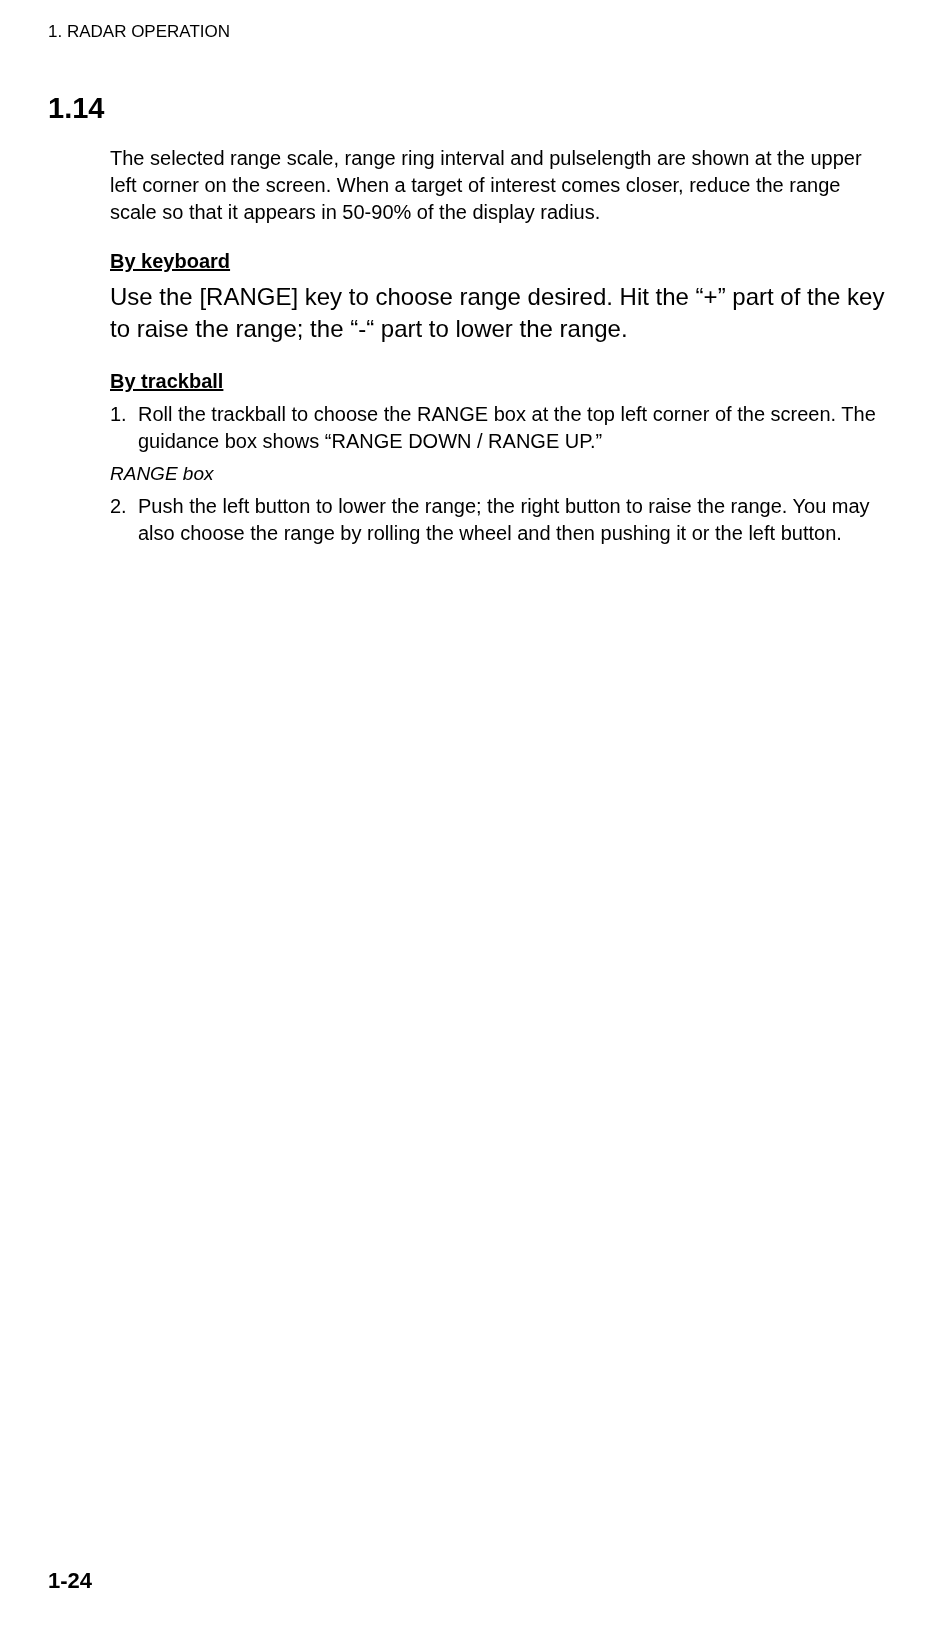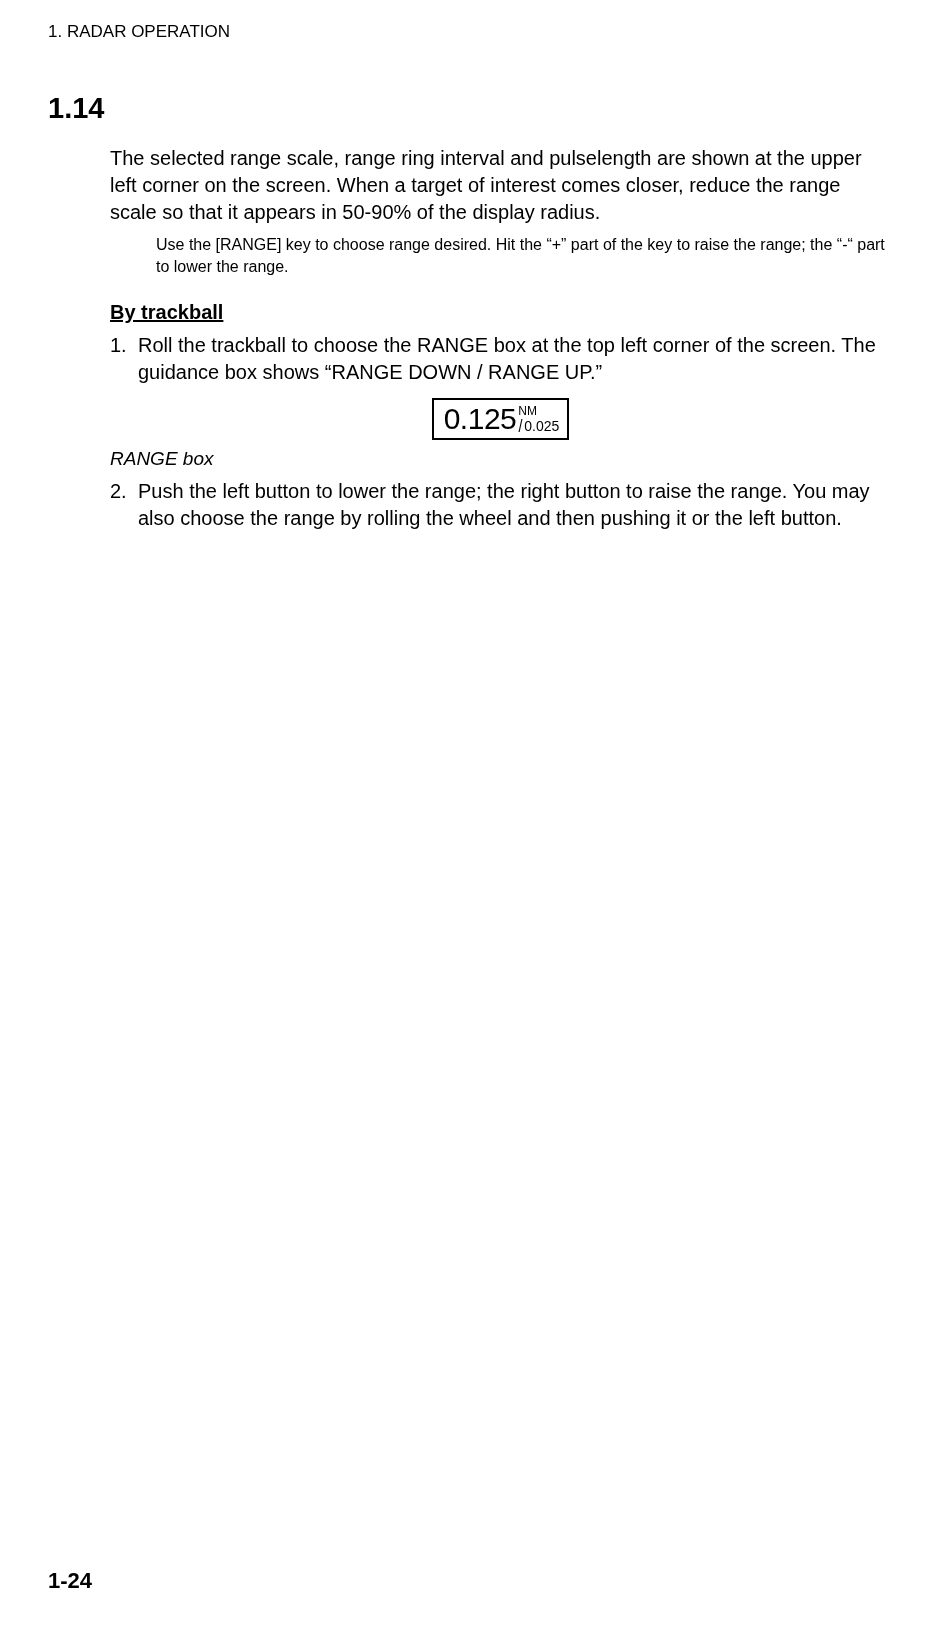--- a/index.html
+++ b/index.html
@@ -43,24 +43,23 @@
       line-height: 1.35;
       margin-top: 20px;
     }
     .sub-heading {
       font-size: 20px;
       font-weight: bold;
       text-decoration: underline;
       margin-top: 24px;
     }
     .body-para {
-      font-size: 16px;
+      font-size: 24px;
       line-height: 1.35;
       margin-top: 8px;
-      margin-left: 46px;
     }
     .list-item {
       display: flex;
       font-size: 20px;
       line-height: 1.35;
       margin-top: 8px;
     }
     .list-num {
       width: 28px;
       flex-shrink: 0;
@@ -128,41 +127,30 @@
 <div class="header-text">1. RADAR OPERATION</div>
 
 <div class="section-row">
   <div class="num">1.14</div>
 </div>
 
 <div class="content-area">
 
   <div class="intro-para">The selected range scale, range ring interval and pulselength are shown at the upper left corner on the screen. When a target of interest comes closer, reduce the range scale so that it appears in 50-90% of the display radius.</div>
 
+  <div class="sub-heading">By keyboard</div>
   <div class="body-para">Use the [RANGE] key to choose range desired. Hit the “+” part of the key to raise the range; the “-“ part to lower the range.</div>
 
   <div class="sub-heading">By trackball</div>
 
   <div class="list-item">
     <div class="list-num">1.</div>
     <div class="list-text">Roll the trackball to choose the RANGE box at the top left corner of the screen. The guidance box shows “RANGE DOWN / RANGE UP.”</div>
   </div>
 
-  <div class="figure-box-wrap">
-    <div class="range-box">
-      <span class="range-main">0.125</span>
-      <span class="range-sub">
-        <span class="range-unit">NM</span>
-        <span class="range-divider">
-            <span class="slash">/</span>
-            <span>0.025</span>
-          </span>
-      </span>
-    </div>
-  </div>
 
   <div class="figure-caption">RANGE box</div>
 
   <div class="list-item">
     <div class="list-num">2.</div>
     <div class="list-text">Push the left button to lower the range; the right button to raise the range. You may also choose the range by rolling the wheel and then pushing it or the left button.</div>
   </div>
 
 </div>
 

